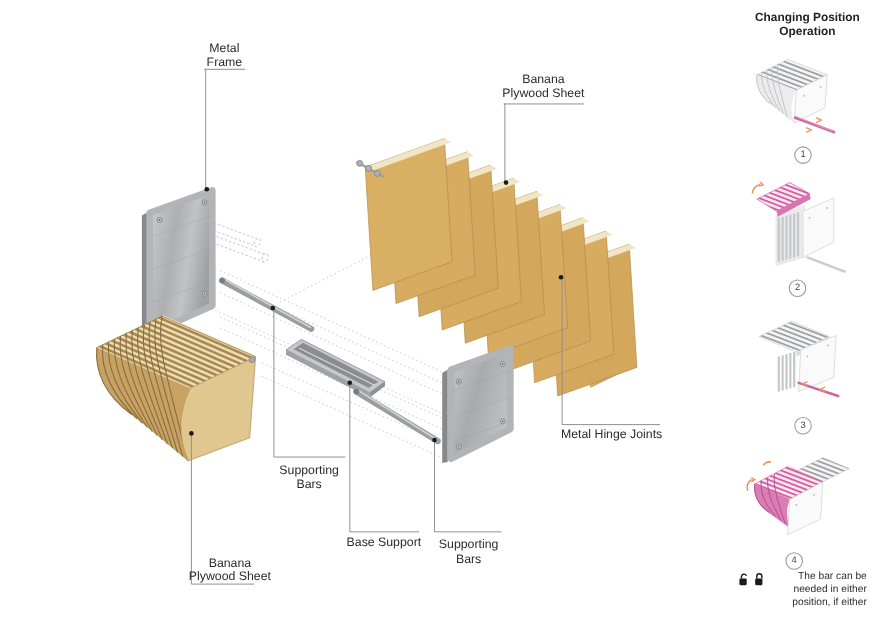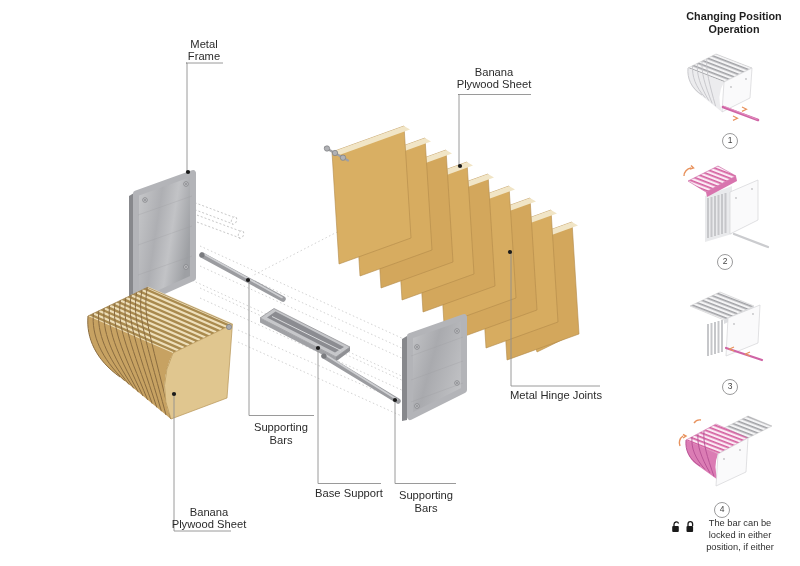--- a/index.html
+++ b/index.html
@@ -6,21 +6,21 @@
   #canvas{position:relative;width:800px;height:566px;background:#ffffff;overflow:hidden;
           font-family:"Liberation Sans", sans-serif;}
   .abs{position:absolute;}
   svg text{font-family:"Liberation Sans", sans-serif;}
   .diagram-label{font-size:11.2px;fill:#2b2b2b;}
   .sidebar-title{left:664px;top:10px;width:140px;text-align:center;color:#1f1f1f;
                  font-size:10.8px;line-height:13px;font-weight:bold;}
   .sidebar-title span{display:block;}
   .step-circle{width:14px;height:14px;border:1px solid #9b9b9c;border-radius:50%;
                font-size:8.5px;line-height:13px;text-align:center;color:#444;background:#fff;}
-  .note-text{left:692px;top:518px;width:96px;text-align:center;color:#2f2f2f;
+  .note-text{left:692px;top:518px;width:96px;text-align:right;color:#2f2f2f;
              font-size:9.3px;line-height:11.8px;}
   .note-text span{display:block;}
 </style>
 </head>
 <body>
 
 <div id="canvas">
 
 <svg class="abs" style="left:0;top:0" width="800" height="566" viewBox="0 0 800 566">
   <defs>
@@ -394,17 +394,17 @@
     <rect x="1.2" y="7" width="6.6" height="6" rx="1" fill="#1a1a1a"></rect>
   </g>
   <g>
     <path d="M17,7 V4.9 A2.3,2.3 0 0 1 21.6,4.9 V7" stroke="#1a1a1a" stroke-width="1.3" fill="none"></path>
     <rect x="15.5" y="7" width="6.6" height="6" rx="1" fill="#1a1a1a"></rect>
   </g>
 </svg>
 
 <div class="abs note-text">
   <span>The bar can be</span>
-  <span>locked in either</span>
+  <span>needed in either</span>
   <span>position, if either</span>
 </div>
 
 </div>
 
 </body></html>

